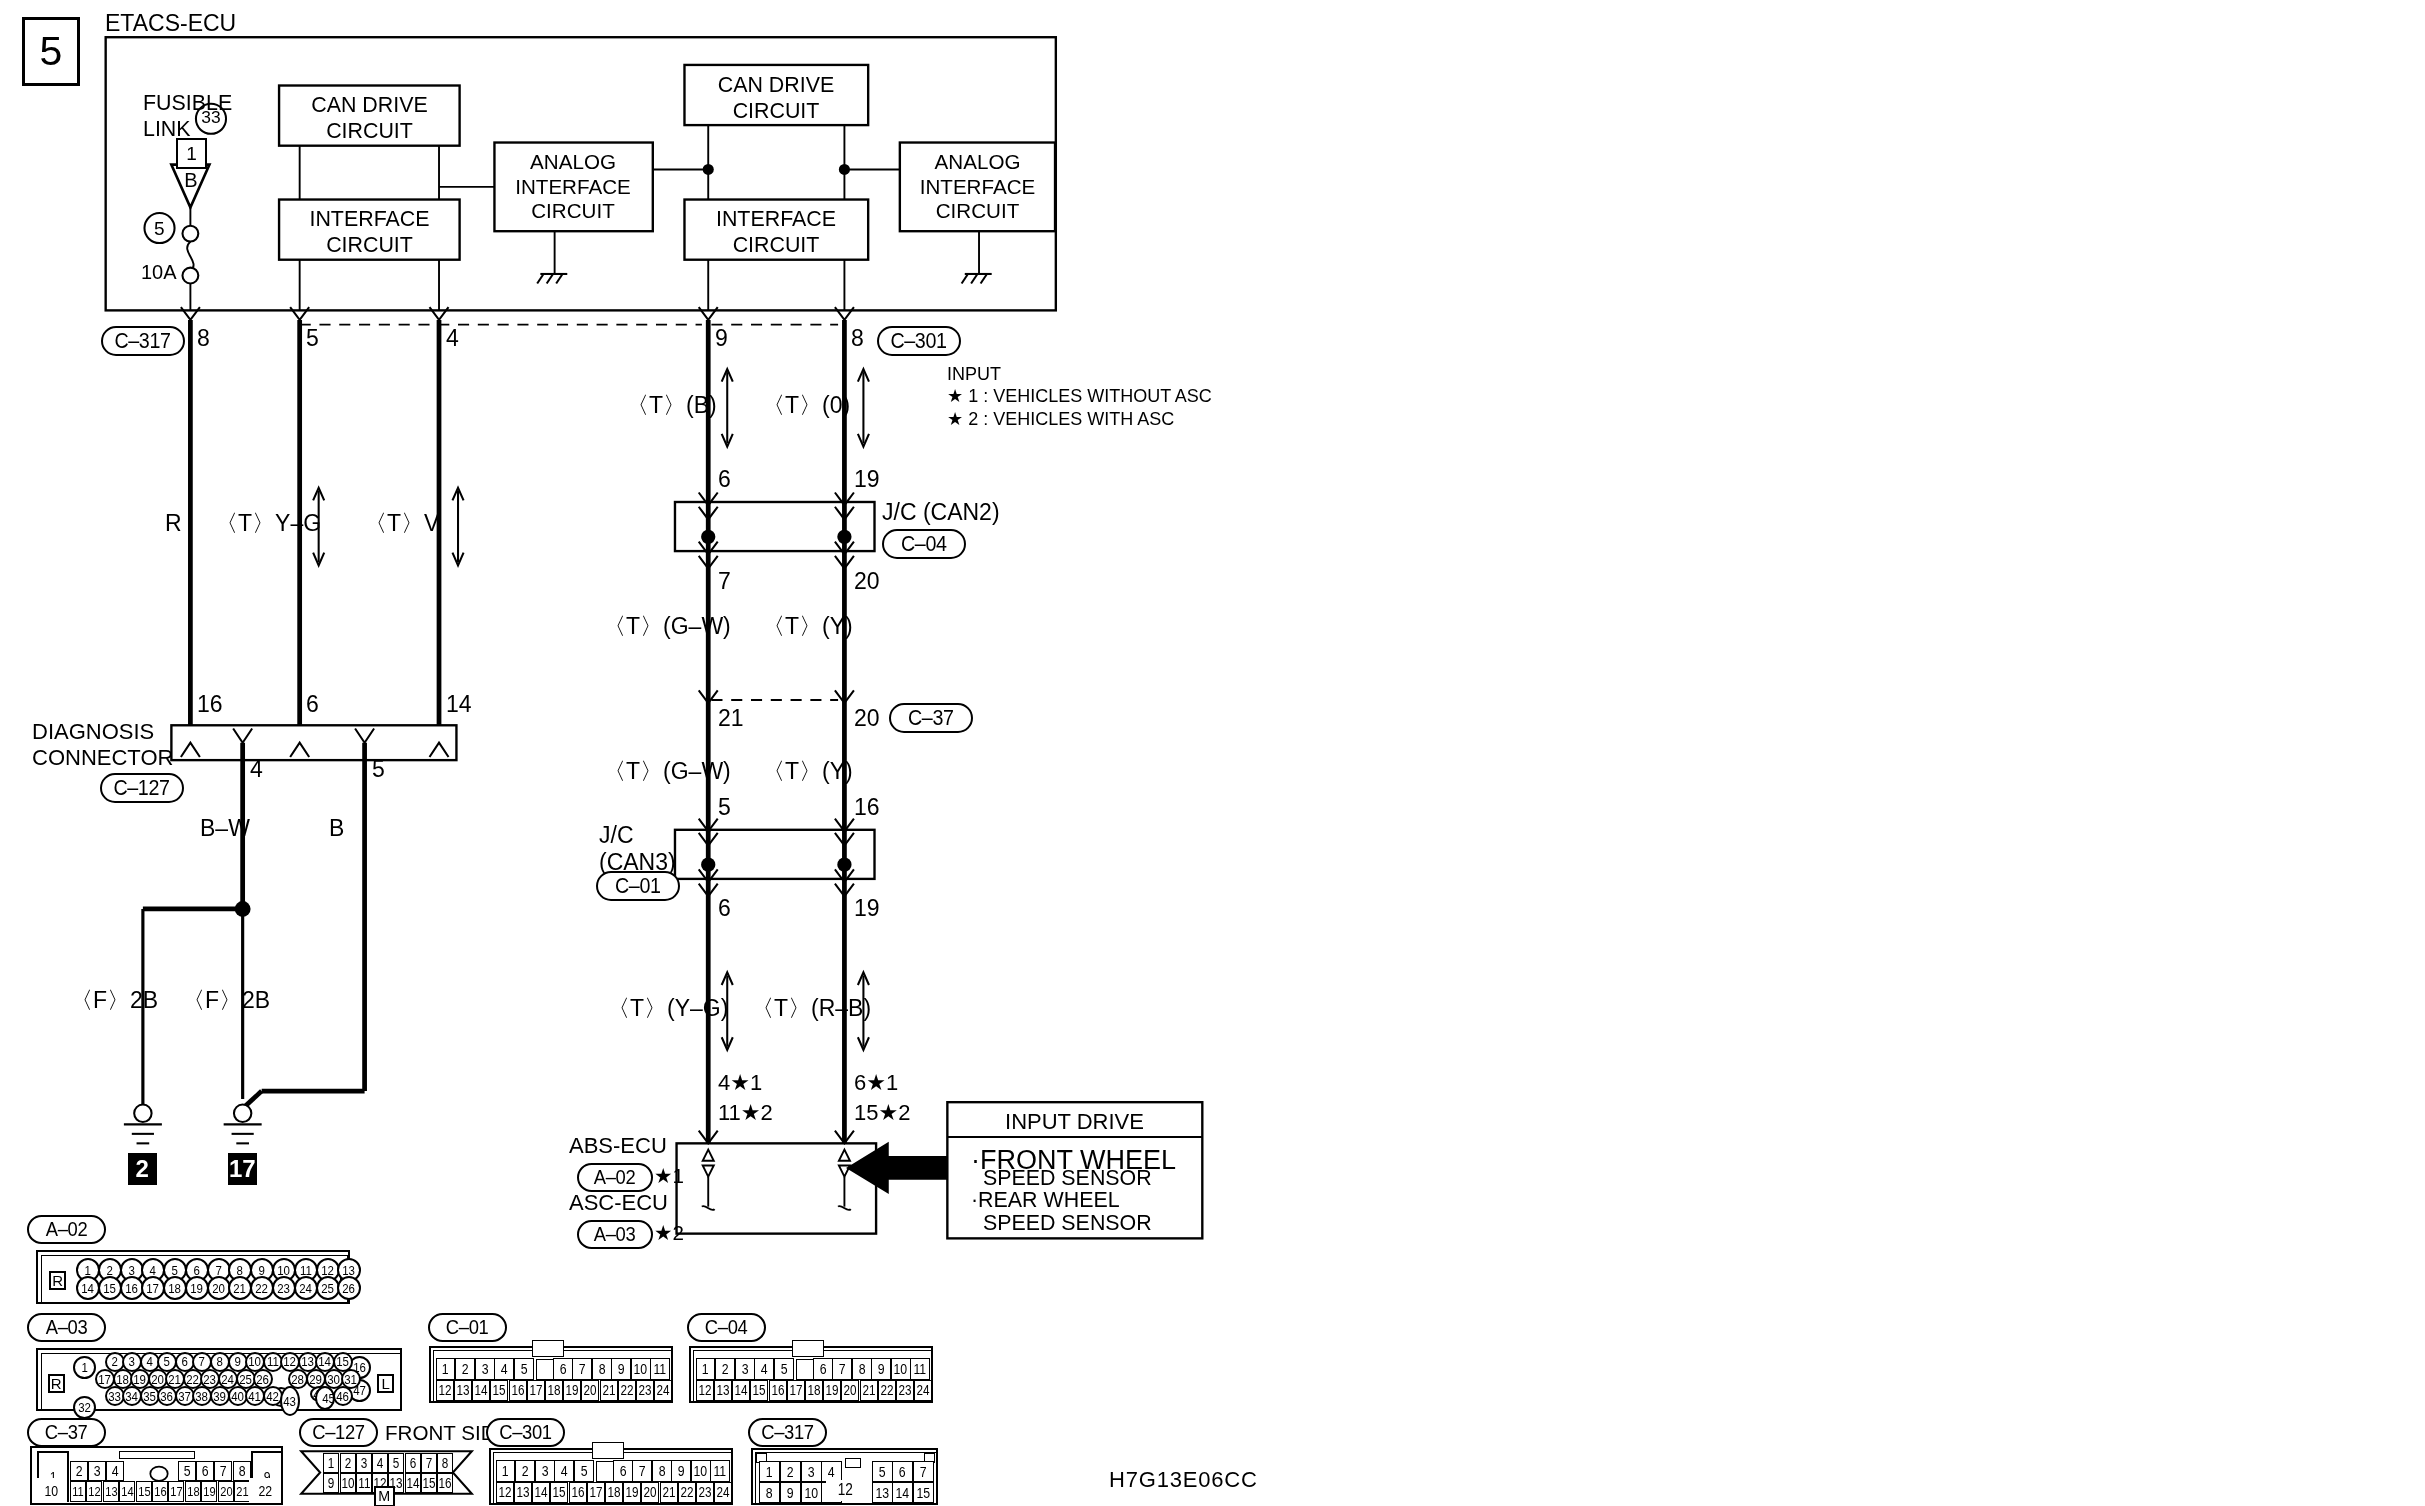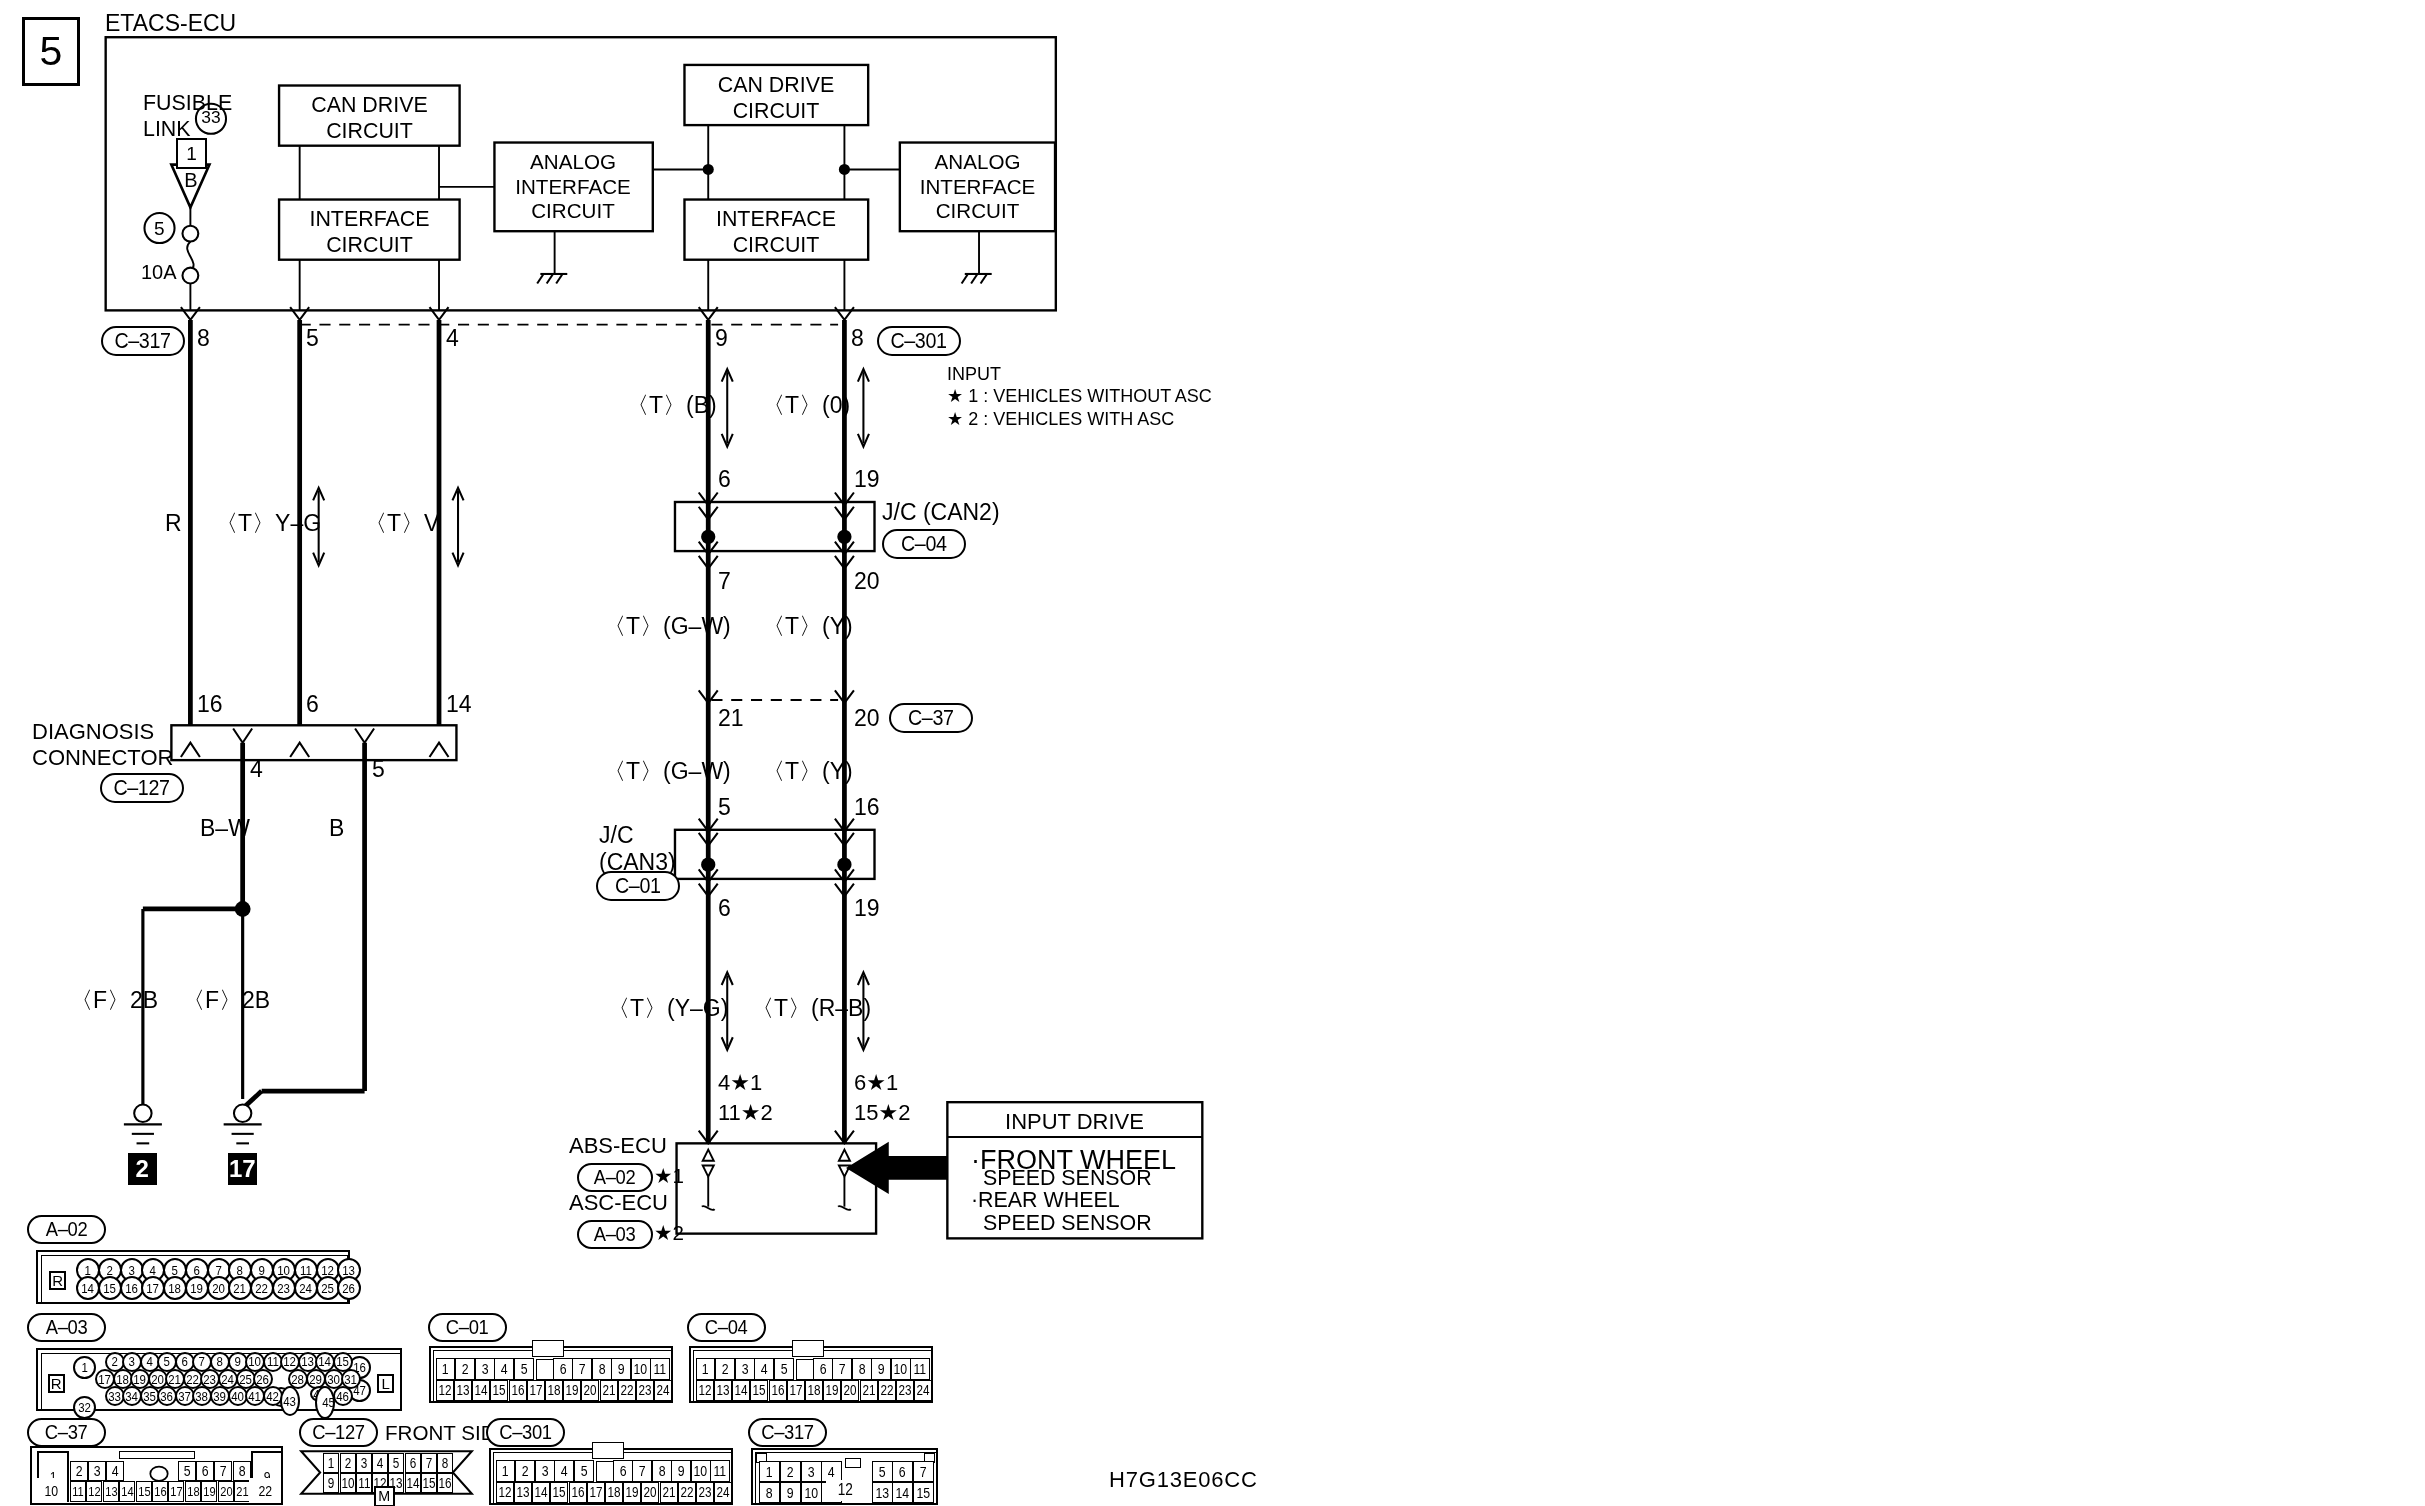--- a/index.html
+++ b/index.html
@@ -661,21 +661,21 @@
         </div>
         <div class="circpin" style="left: 225px; top: 36px; width: 20px; height: 20px;">
           <span>42</span>
         </div>
         <div class="circpin" style="left: 242px; top: 36px; width: 20px; height: 30px;">
           <span>43</span>
         </div>
         <div class="circpin" style="left: 272px; top: 36px; width: 20px; height: 16px;">
           <span>44</span>
         </div>
-        <div class="circpin" style="left: 277px; top: 36px; width: 20px; height: 33px; padding-left: 7px;">
+        <div class="circpin" style="left: 277px; top: 36px; width: 20px; height: 24px; padding-left: 7px;">
           <span>45</span>
         </div>
         <div class="circpin" style="left: 295px; top: 36px; width: 20px; height: 20px;">
           <span>46</span>
         </div>
       </div>
   </div>
 
   <div class="pill" style="left:428px;top:1313px;width:79px;height:28.5px;font-size:20px;">
       <span>C–01</span>

